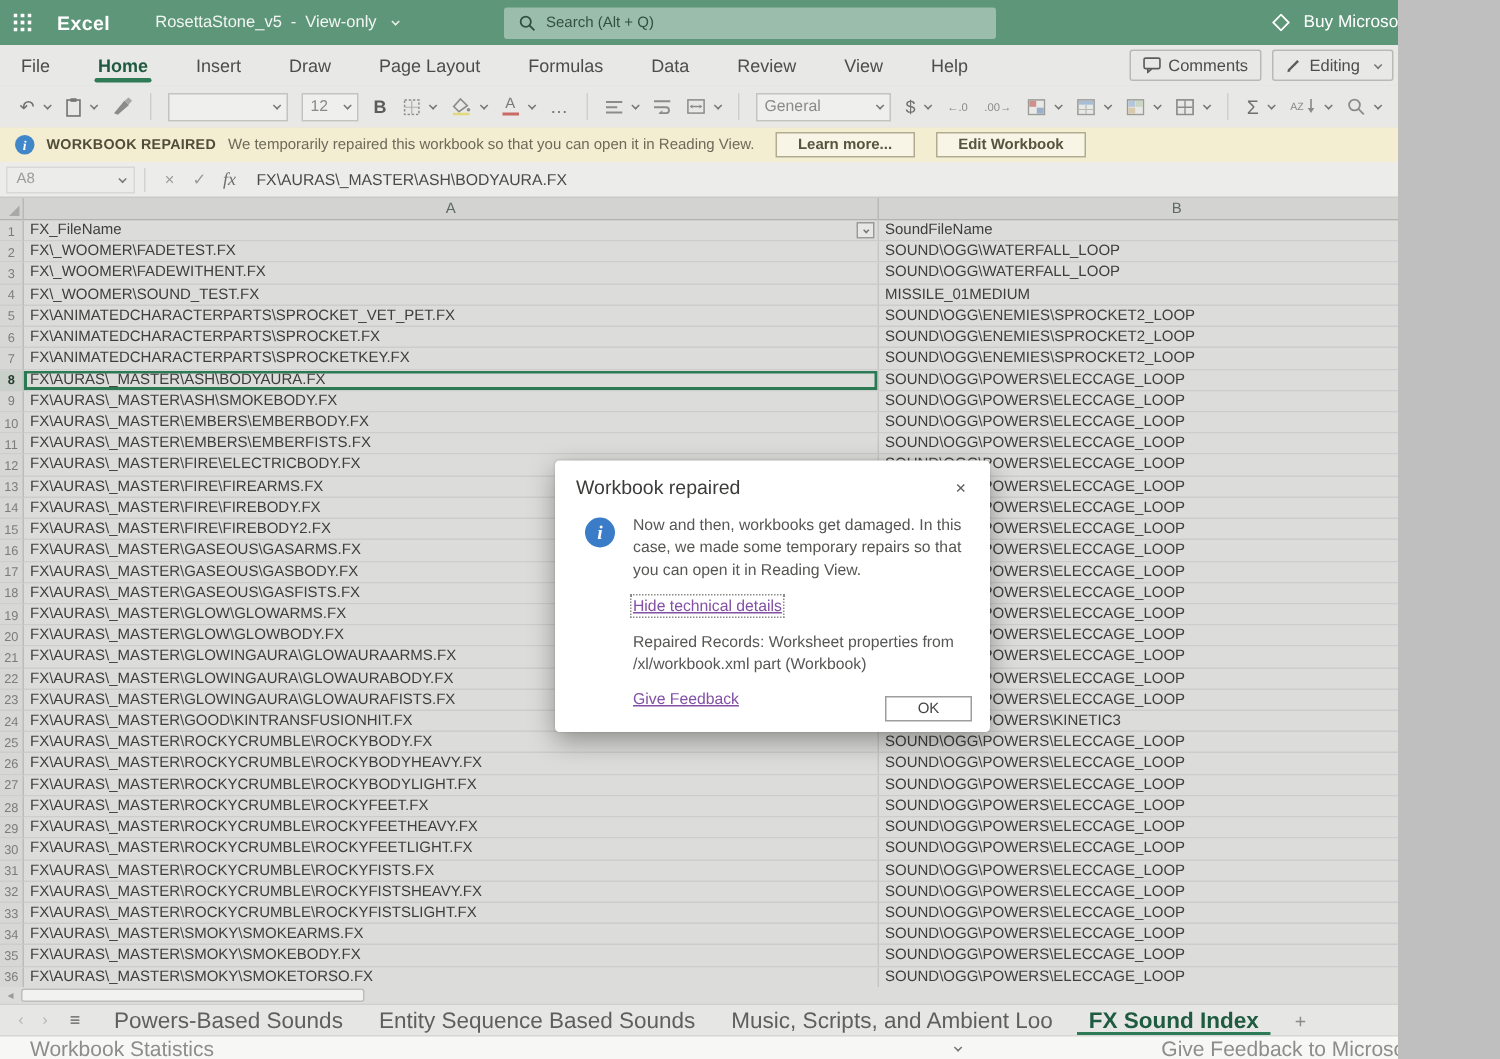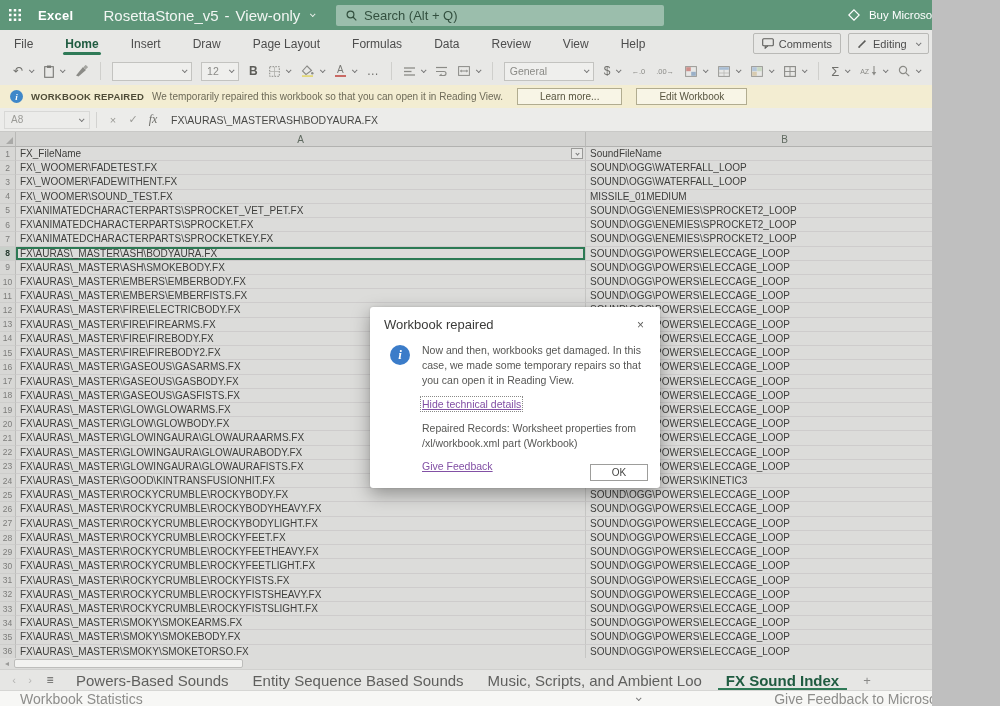--- a/index.html
+++ b/index.html
@@ -3,24 +3,24 @@
 <meta charset="utf-8">
 <style>
   * { margin:0; padding:0; box-sizing:border-box; }
   body { font-family:"Liberation Sans", sans-serif; background:#bfbfbf; }
   .app { position:relative; width:932px; height:706px; background:#dcdcdc; overflow:hidden; font-family:"Liberation Sans", sans-serif; }
 
   
   .topbar { position:absolute; left:0; top:0; width:1000px; height:30px; background:#5e9679; display:flex; align-items:center; color:#fff; }
   .waffle { width:30px; height:30px; display:flex; align-items:center; justify-content:center; cursor:pointer; }
   .app-name { font-size:13px; font-weight:bold; margin-left:8px; letter-spacing:.3px; }
-  .doc-group { display:flex; align-items:center; margin-left:30px; font-size:15px; color:#f2f6f3; gap:6px; }
+  .doc-group { display:flex; align-items:center; margin-left:30px; font-size:11px; color:#f2f6f3; gap:6px; }
   .chev { display:inline-block; width:4px; height:4px; border-right:1.3px solid #777; border-bottom:1.3px solid #777; transform:rotate(45deg) translateY(-1px); margin-left:4px; }
   .chev.white { border-color:#e8efe9; }
-  .searchbox { position:absolute; left:336px; top:5px; width:328px; height:21px; background:rgba(255,255,255,.38); border-radius:2px; display:flex; align-items:center; padding-left:10px; gap:7px; color:#33503f; font-size:13px; cursor:text; }
+  .searchbox { position:absolute; left:336px; top:5px; width:328px; height:21px; background:rgba(255,255,255,.38); border-radius:2px; display:flex; align-items:center; padding-left:10px; gap:7px; color:#33503f; font-size:10px; cursor:text; }
   .topbar-right { position:absolute; right:8px; top:0; height:30px; display:flex; align-items:center; gap:9px; font-size:11.5px; }
   .icon-btn { display:flex; align-items:center; justify-content:center; cursor:pointer; }
 
   
   .menubar { position:absolute; left:0; top:30px; width:1000px; height:27px; background:#e8e8e6; display:flex; align-items:center; padding-left:14px; gap:24px; }
   .menu-item { font-size:12px; color:#4d4d4d; cursor:pointer; height:27px; display:flex; align-items:center; position:relative; white-space:nowrap; }
   .menu-item.active { color:#1f5b40; font-weight:bold; }
   .menu-item.active::after { content:""; position:absolute; left:-2px; right:-2px; bottom:2px; height:3px; background:#2f7a57; border-radius:2px; }
   .menubar-right { position:absolute; right:0; top:2px; height:23px; display:flex; align-items:center; gap:7px; }
   .pill-btn { height:21px; border:1px solid #b9b9b6; border-radius:2px; display:flex; align-items:center; gap:5px; padding:0 8px; font-size:11px; color:#4d4d4d; background:transparent; cursor:pointer; white-space:nowrap; }
@@ -32,21 +32,21 @@
   .tb svg { display:block; }
   .tdiv { width:1px; height:18px; background:#cfcfcc; margin:0 2px; }
   .combo { height:19px; border:1px solid #c3c3c0; background:#efefed; display:flex; align-items:center; justify-content:space-between; padding:0 5px; font-size:10.5px; color:#8a8a86; cursor:pointer; }
   .glyph { font-size:12px; color:#6f6f6b; }
 
   
   .banner { position:absolute; left:0; top:85px; width:1000px; height:23px; background:#f3edd2; display:flex; align-items:center; padding-left:10px; gap:8px; }
   .binfo { width:13px; height:13px; border-radius:50%; background:#3f87c9; color:#fff; font-size:9px; font-weight:bold; display:flex; align-items:center; justify-content:center; font-family:"Liberation Serif", serif; font-style:italic; flex:none; }
   .btitle { font-size:9.5px; font-weight:bold; color:#4f4c38; letter-spacing:.2px; }
   .bmsg { font-size:10px; color:#6d6a58; }
-  .bbtn { height:17px; border:1px solid #b1ac90; background:rgba(255,255,255,.45); font-size:10px; color:#57543f; display:flex; align-items:center; padding:0 22px; cursor:pointer; margin-left:6px; white-space:nowrap; }
+  .bbtn { height:17px; border:1px solid #b1ac90; background:rgba(255,255,255,.45); font-size:10px; color:#57543f; display:flex; align-items:center; padding:0 14px; cursor:pointer; margin-left:6px; white-space:nowrap;font-weight:bold; }
 
   
   .fbar { position:absolute; left:0; top:108px; width:1000px; height:24px; background:#ececea; border-bottom:1px solid #c9c9c7; display:flex; align-items:center; }
   .namebox { width:86px; height:18px; margin-left:4px; display:flex; align-items:center; justify-content:space-between; padding:0 6px; font-size:10px; color:#9b9b97; border:1px solid #d8d8d6; background:#ececea; cursor:pointer; }
   .fb-div { width:1px; height:16px; background:#d2d2d0; margin:0 6px; }
   .fb-ic { width:20px; text-align:center; font-size:11px; color:#9a9a96; cursor:pointer; }
   .fx { font-family:"Liberation Serif", serif; font-style:italic; font-size:12px; color:#6e6e6a; }
   .fb-text { font-size:10.5px; color:#4a4a48; margin-left:8px; white-space:nowrap; }
 
   

